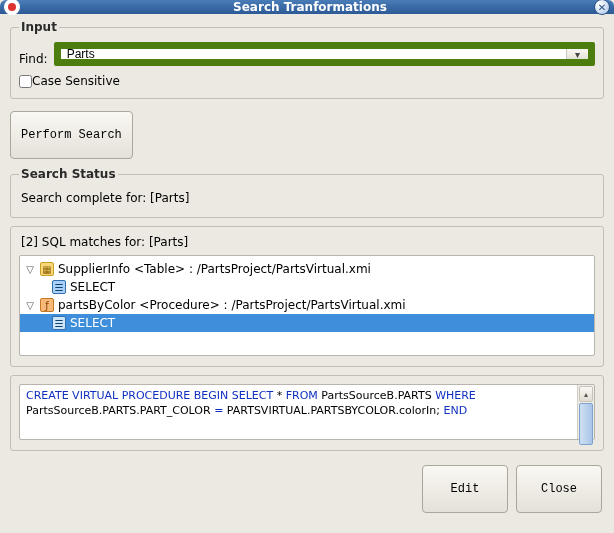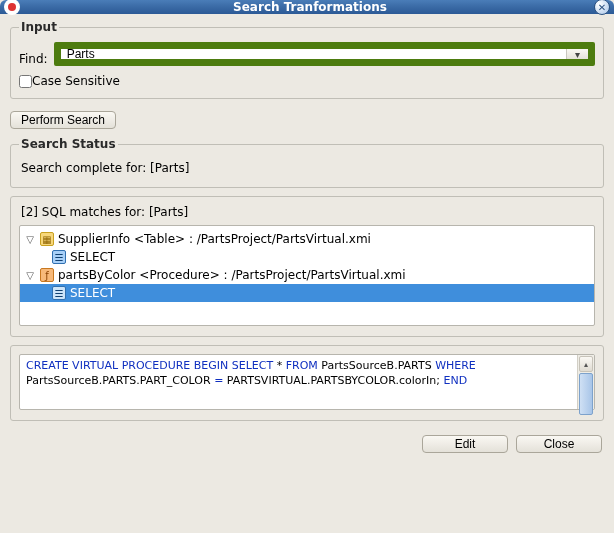--- a/index.html
+++ b/index.html
@@ -65,24 +65,24 @@
   width: 22px; border-left: 1px solid #c9c7bf;
   background: linear-gradient(to bottom,#faf8f3,#e4e1d9);
   display:flex;align-items:center;justify-content:center;cursor:pointer;
 }
 .chkrow { display:flex; align-items:center; gap:0; }
 .chkrow input { width:13px; height:13px; }
 .btn {
   background: linear-gradient(to bottom,#faf8f3,#e4e1d9);
   border: 1px solid #aaa69a;
   border-radius: 4px;
-  padding: 1px 10px;
+  padding: 16px 10px;
   font-size: 12px;
   cursor: pointer;
-  font-family: Liberation Sans, sans-serif;
+  font-family: Liberation Mono, monospace;
 }
 .standalone-btn { margin: 4px 0 8px 0; }
 .status-text { font-size: 12px; padding: 2px 2px; }
 .matches-text { font-size: 12px; padding: 0 2px 6px 2px; }
 .tree-box {
   background: #fff;
   border: 1px solid #b7b5ad;
   border-radius: 2px;
   height: 101px;
   overflow: auto;

